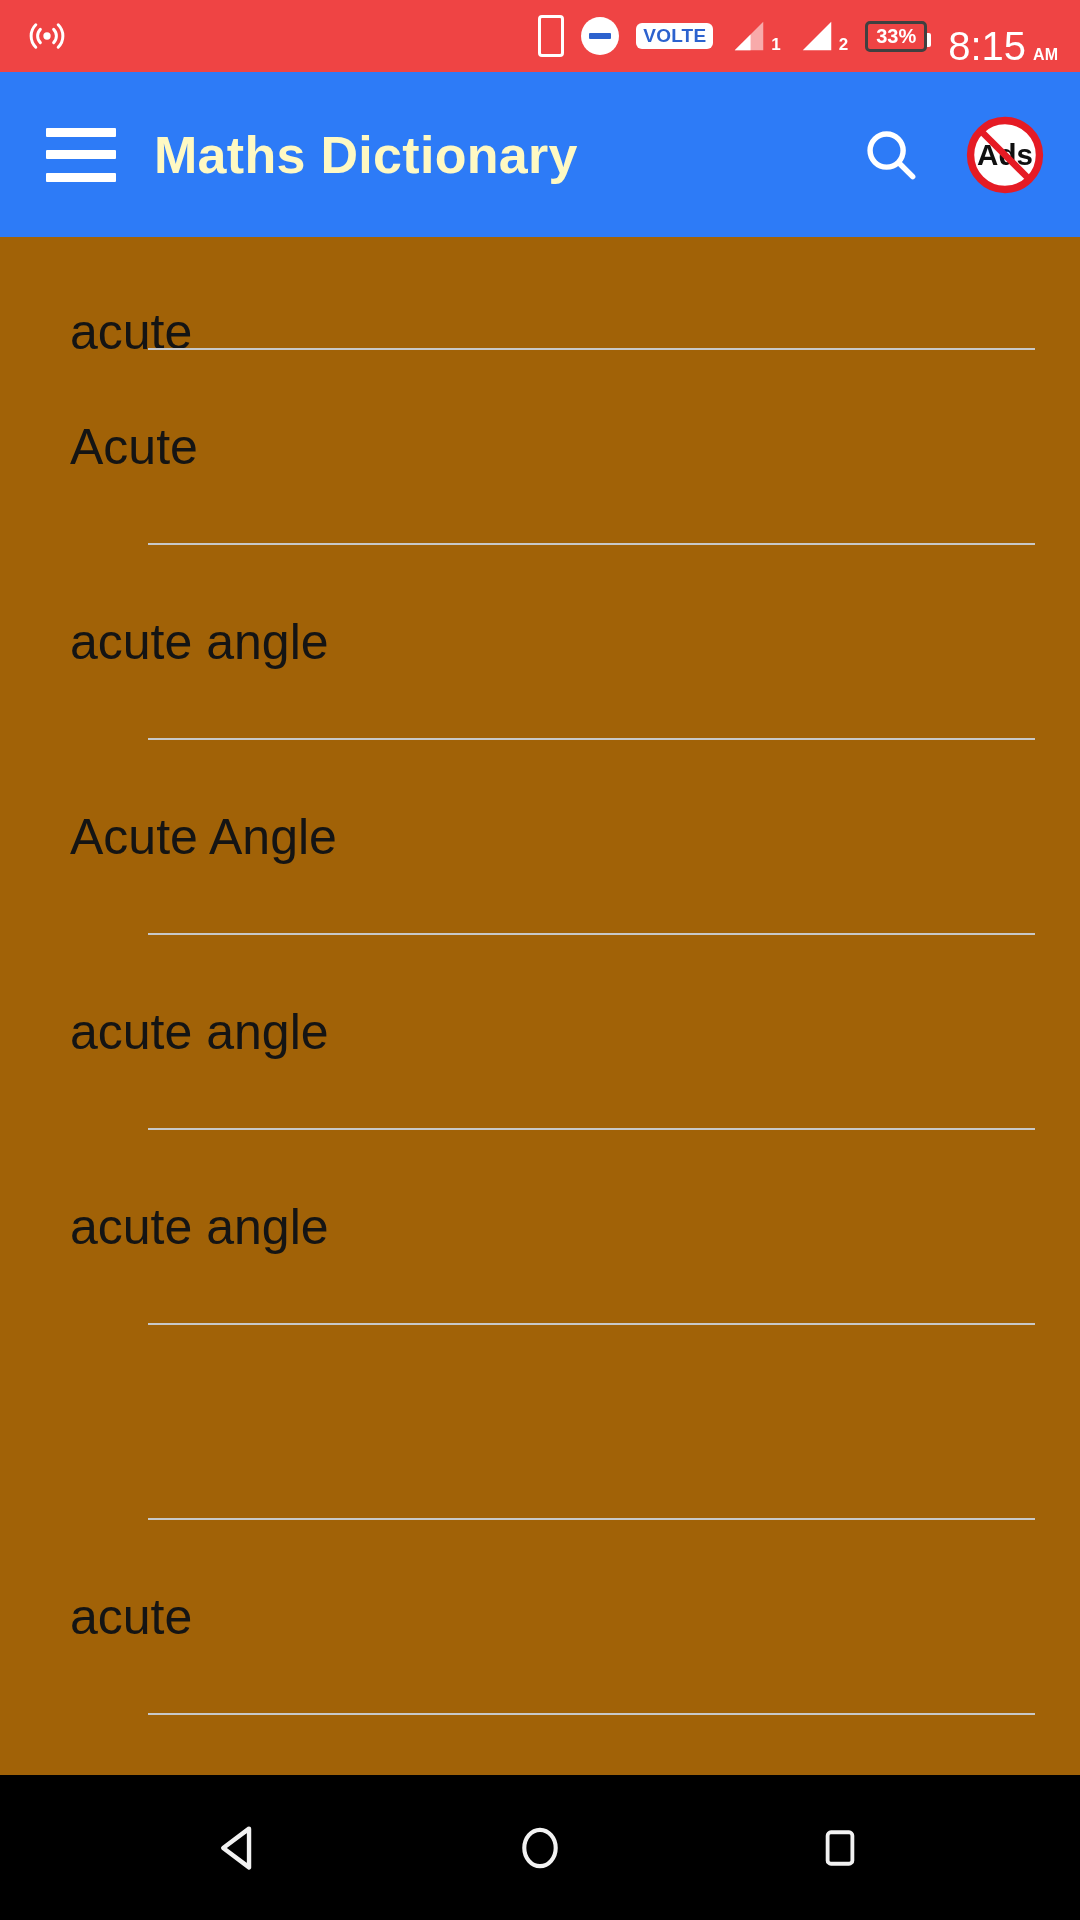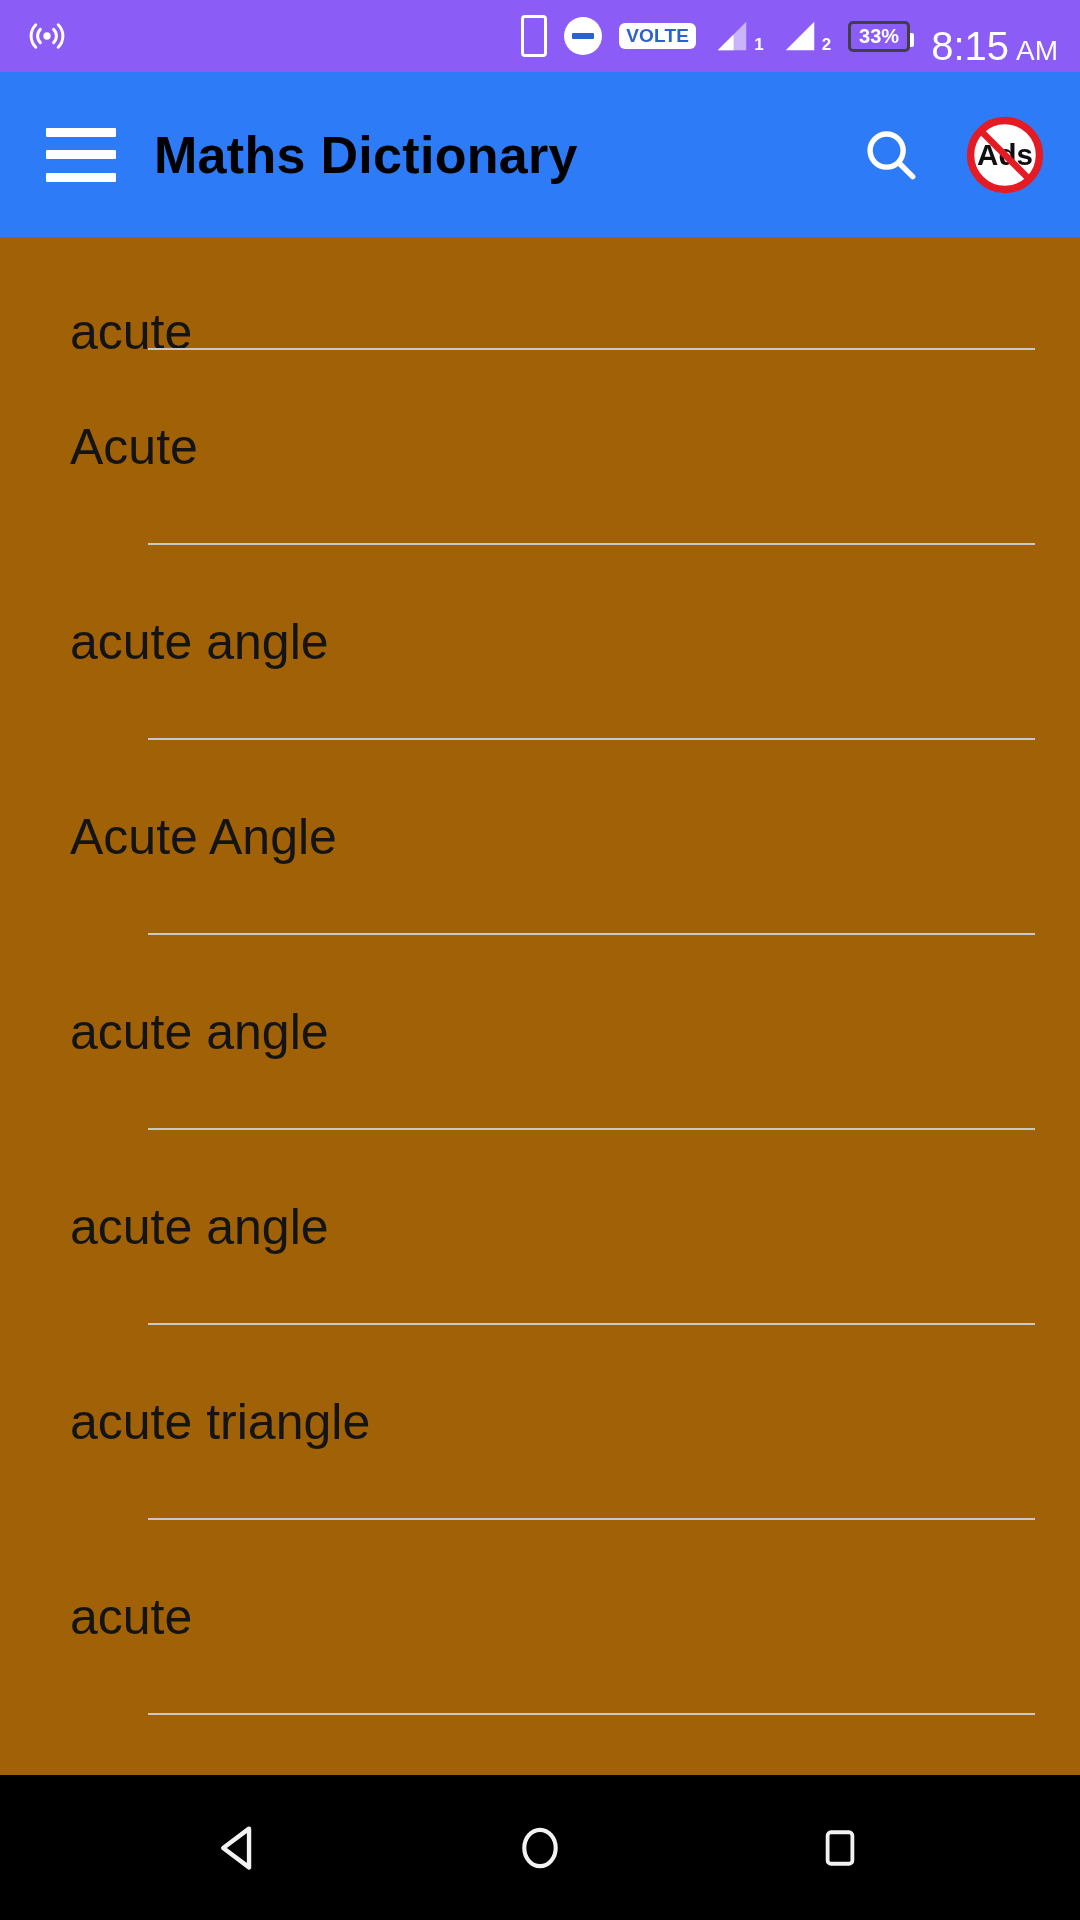--- a/index.html
+++ b/index.html
@@ -12,21 +12,21 @@
   #screen {
     position:relative;
     width:1080px; height:1920px;
     background:#ffffff;
     display:flex; flex-direction:column;
   }
 
   
   .status-bar {
     height:72px; flex:0 0 72px;
-    background:#8b5cf6;
+    background:#ef4444;
     display:flex; align-items:center;
     padding:0 22px 0 26px;
     color:#ffffff;
     position:relative;
   }
   .status-left { display:flex; align-items:center; }
   .status-right {
     margin-left:auto;
     display:flex; align-items:center; gap:17px;
   }
@@ -61,38 +61,38 @@
     border:3px solid #404040; border-radius:5px;
     padding:2px 8px 3px 8px; position:relative;
     font-size:20px; font-weight:bold; line-height:1;
   }
   .battery::after {
     content:""; position:absolute; right:-7px; top:9px;
     width:4px; height:14px; background:#ffffff; border-radius:0 2px 2px 0;
   }
   .clock { display:flex; align-items:baseline; gap:7px; margin-left:4px;margin-top:20px; }
   .clock .hm { font-size:40px; font-weight:400; letter-spacing:0px; line-height:1; }
-  .clock .ampm { font-size:28px; font-weight:400; line-height:1; }
+  .clock .ampm { font-size:16px; font-weight:700; line-height:1; }
 
   
   .app-bar {
     height:165px; flex:0 0 165px;
     background:#2D7BF7;
     display:flex; align-items:center;
     padding:0 34px 0 46px;
     position:relative;
   }
   .hamburger {
     width:70px; height:54px;
     display:flex; flex-direction:column; justify-content:space-between;
     cursor:pointer;
   }
   .hamburger span { display:block; height:9px; background:#ffffff; border-radius:1px; }
   .app-title {
-    color:#000000;
+    color:#fef9c3;
     font-size:52px; font-weight:bold;
     margin-left:38px;
     letter-spacing:0.3px;
     white-space:nowrap;
   }
   .app-actions { margin-left:auto; display:flex; align-items:center; gap:42px; }
   .search-btn { width:62px; height:62px; cursor:pointer; }
   .noads {
     width:82px; height:82px; position:relative; cursor:pointer;
   }
@@ -229,21 +229,20 @@
       <div class="label">acute angle</div>
       <div class="divider"></div>
     </div>
 
     <div class="list-item">
       <div class="label">acute angle</div>
       <div class="divider"></div>
     </div>
 
     <div class="list-item">
-      <div class="label">acute triangle</div>
       <div class="divider"></div>
     </div>
 
     <div class="list-item">
       <div class="label">acute</div>
       <div class="divider"></div>
     </div>
 
   </div>
 

